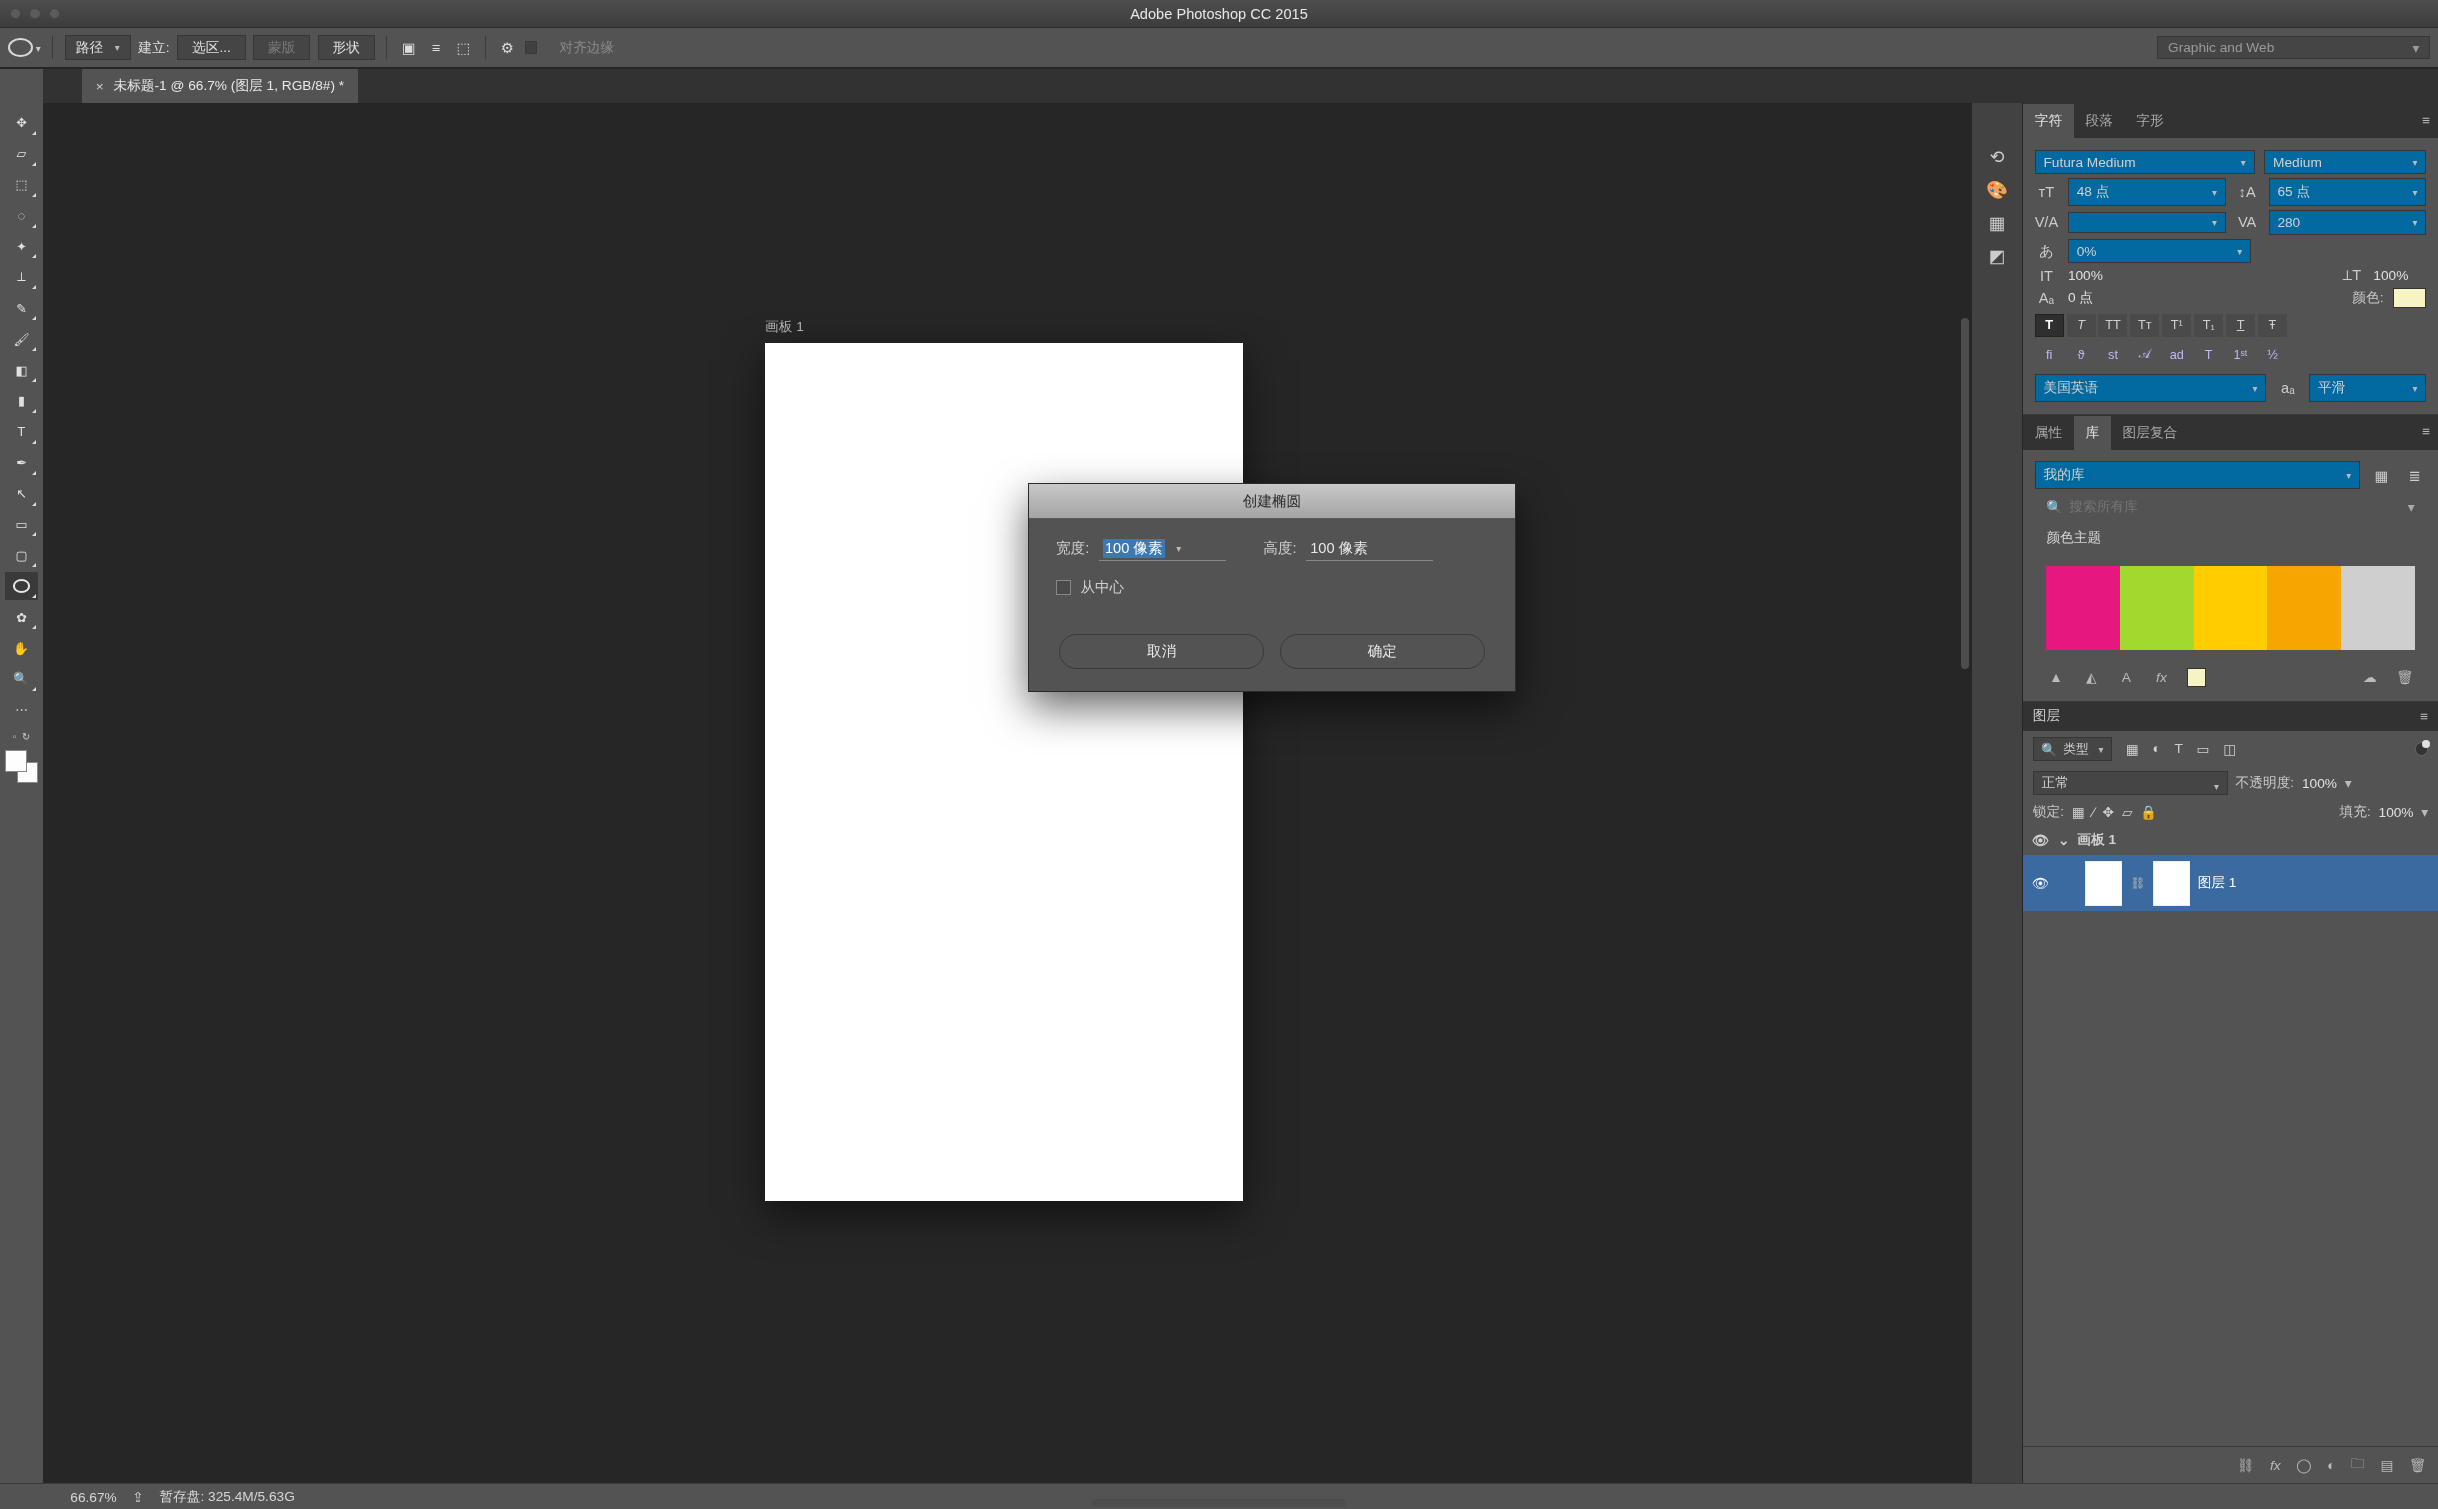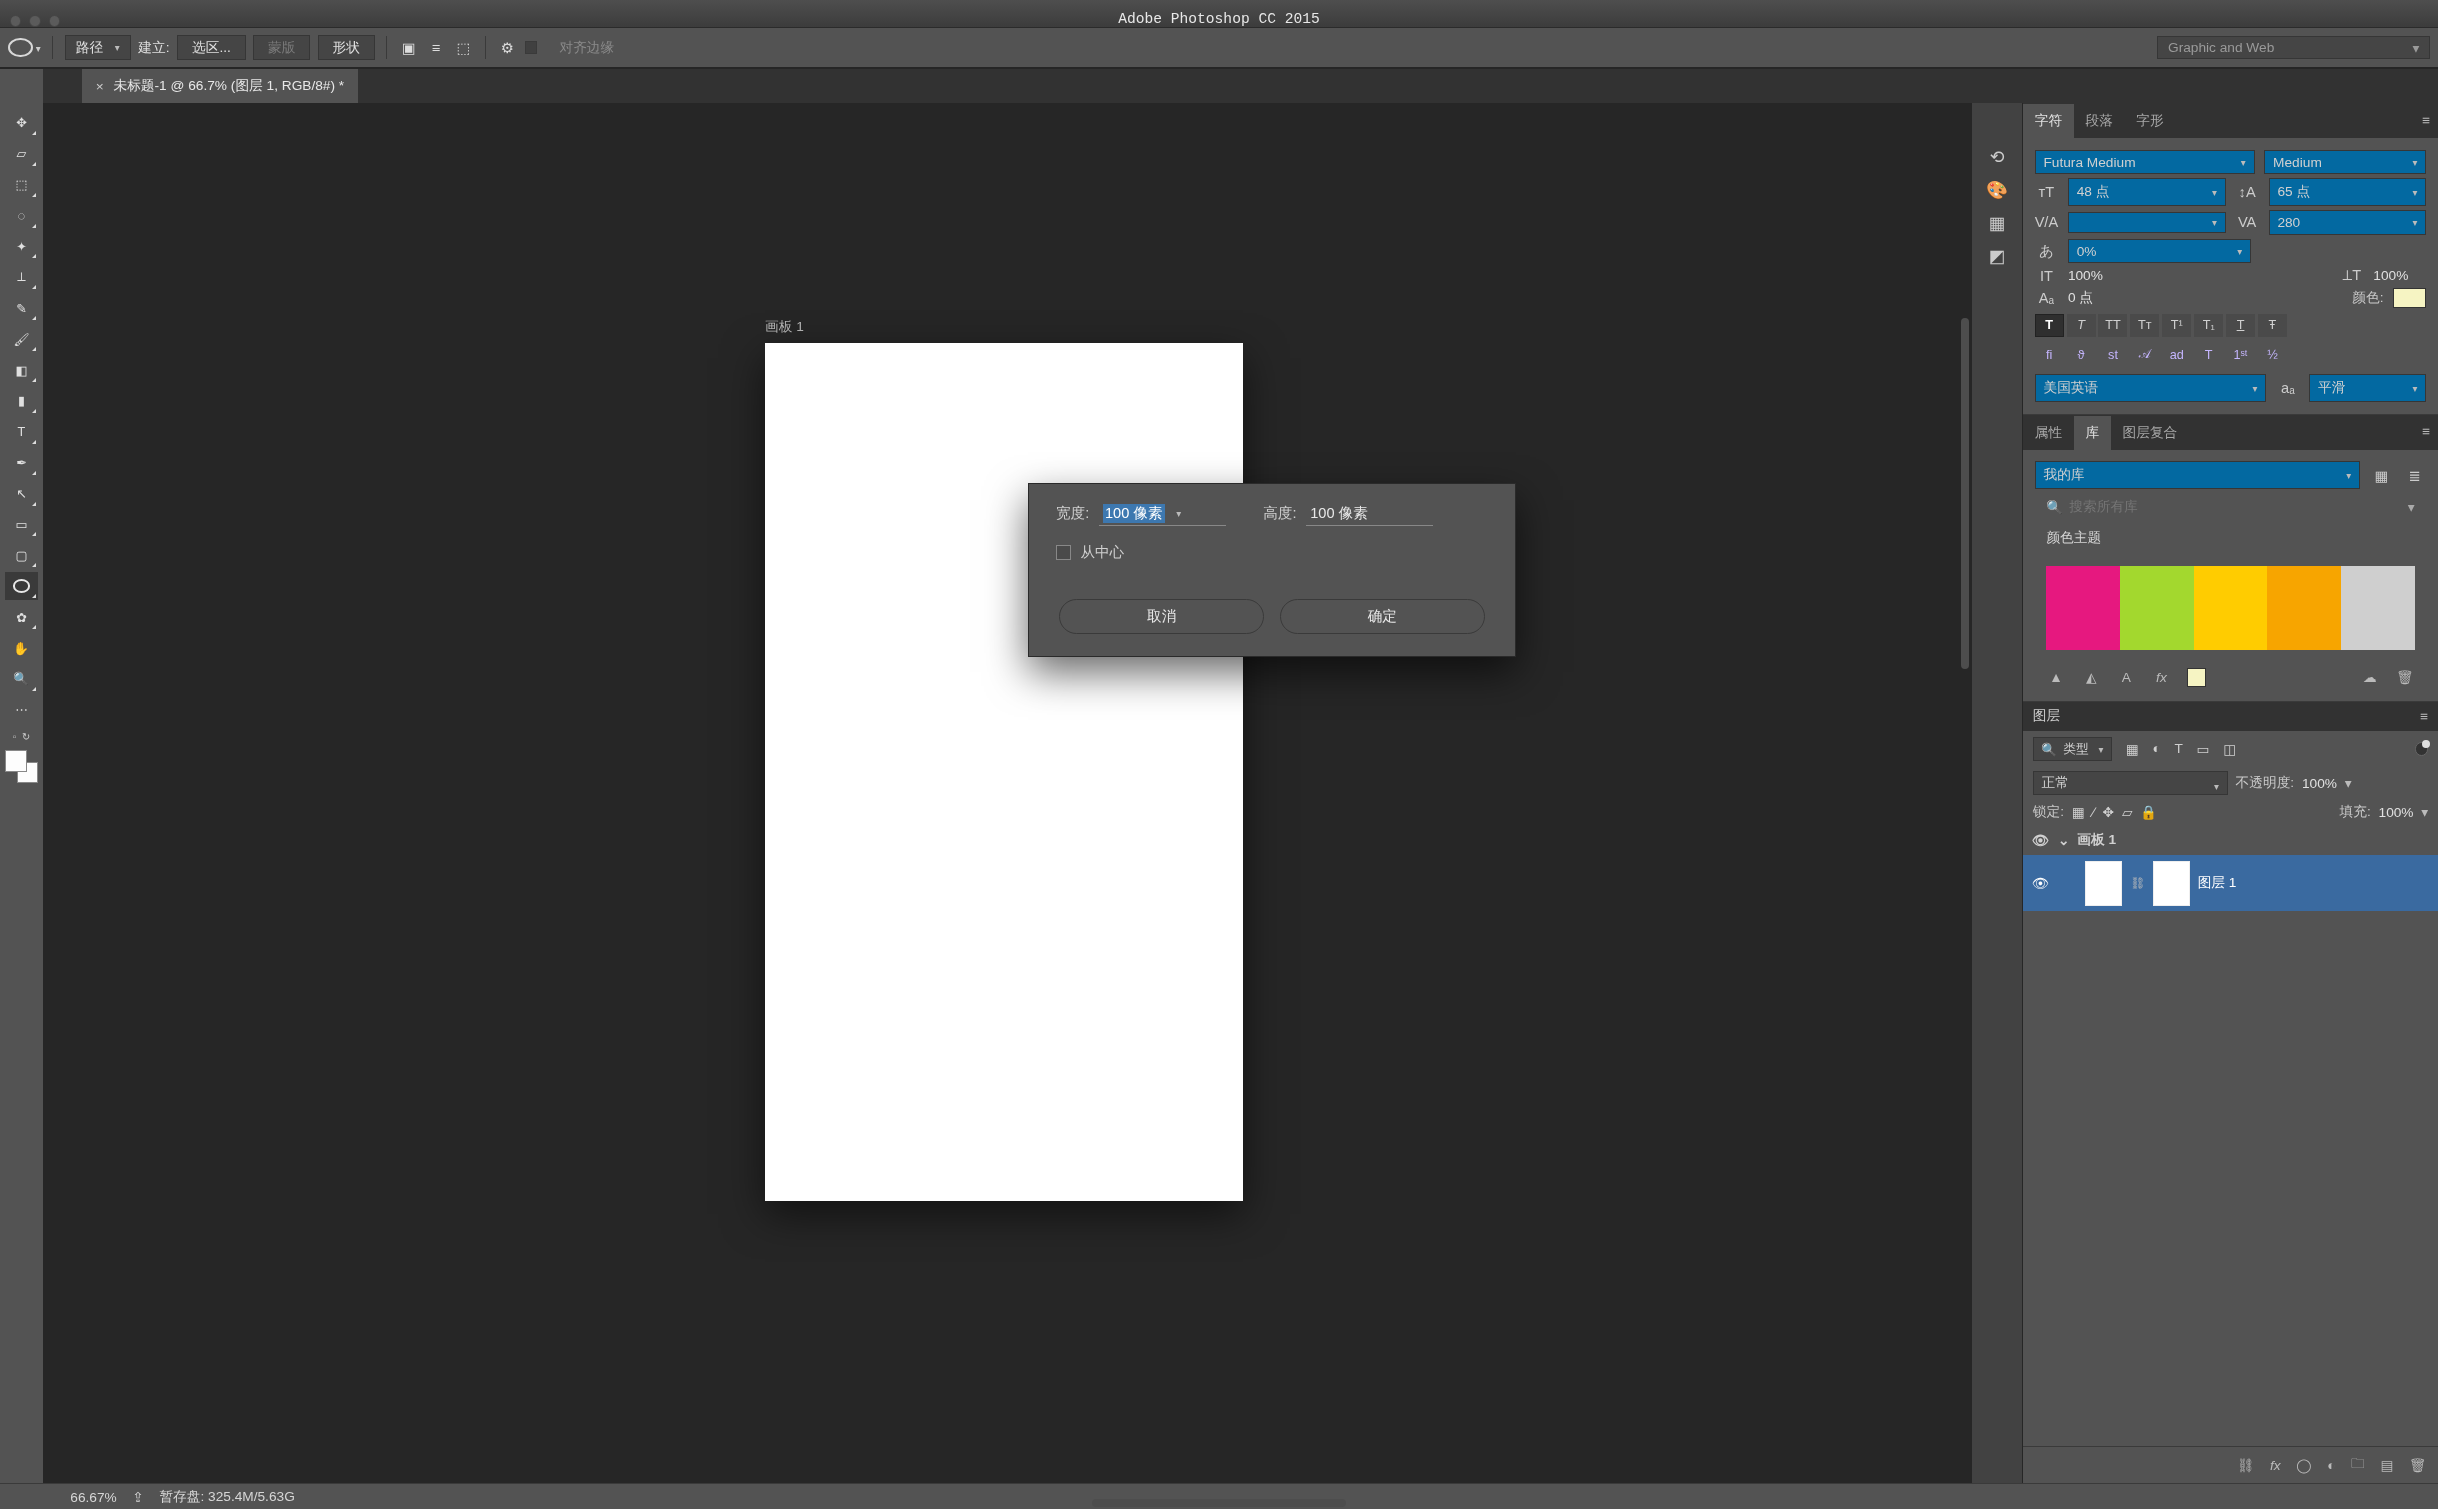--- a/index.html
+++ b/index.html
@@ -10,23 +10,22 @@
   background: #323232;
   width: 2438px;
   height: 1510px;
   overflow: hidden;
   transform-origin: top left;
 }
 
 .titlebar {
   height: 27px;
   background: linear-gradient(#4e4e4e,#3c3c3c);
-  display: flex; align-items: flex-end;
+  display: flex; align-items: center;
   position: relative;
-  font-family: Liberation Mono, monospace;
 }
 .traffic { display:flex; gap:7.8px; padding-left:9.8px;}
 .tl-dot{ width:11.7px;height:11.7px;border-radius:50%; background:#5b5b5b;border:1px solid #444;}
 .app-title{ position:absolute;left:0;right:0;text-align:center;color:#e8e8e8;font-size:14.6px;}
 
 .options-bar{
   height:41px;background:#535353;display:flex;align-items:center;padding:0 7.8px;gap:7.8px;border-top:1px solid #2b2b2b;border-bottom:1px solid #262626;font-size:13.7px;color:#e0e0e0;
 }
 .options-bar .ell-icon{width:25px;height:19.5px;border:2px solid #d8d8d8;border-radius:50%;}
 .opt-drop{display:flex;align-items:center;gap:2.9px;}
@@ -212,20 +211,21 @@
       <div class="fc-b"></div>
     </div>
   </div>
 
   <div class="canvas-area">
     <div class="artboard-label">画板 1</div>
     <div class="artboard"></div>
     <div class="scrollbar-v"></div>
 
     <div class="dialog">
+      <div class="dlg-title">创建椭圆</div>
       <div class="dlg-body">
         <div class="dlg-row">
           <span>宽度:</span>
           <span class="dlg-input sel">
               <span class="hl">100 像素</span>
             </span>
           <span style="width:17.6px"></span>
           <span>高度:</span>
           <span class="dlg-input">100 像素</span>
         </div>

